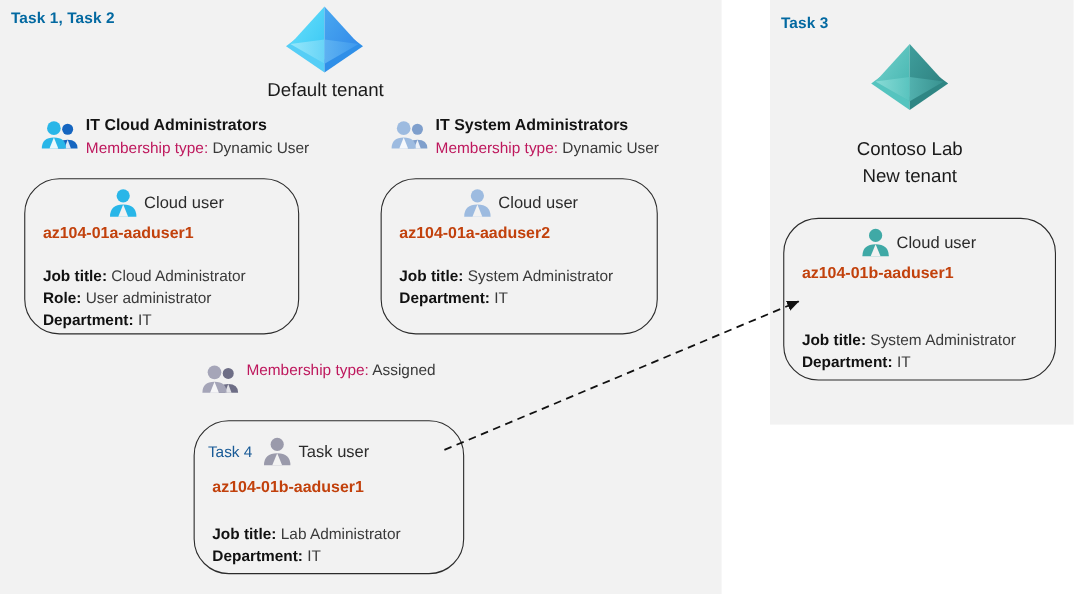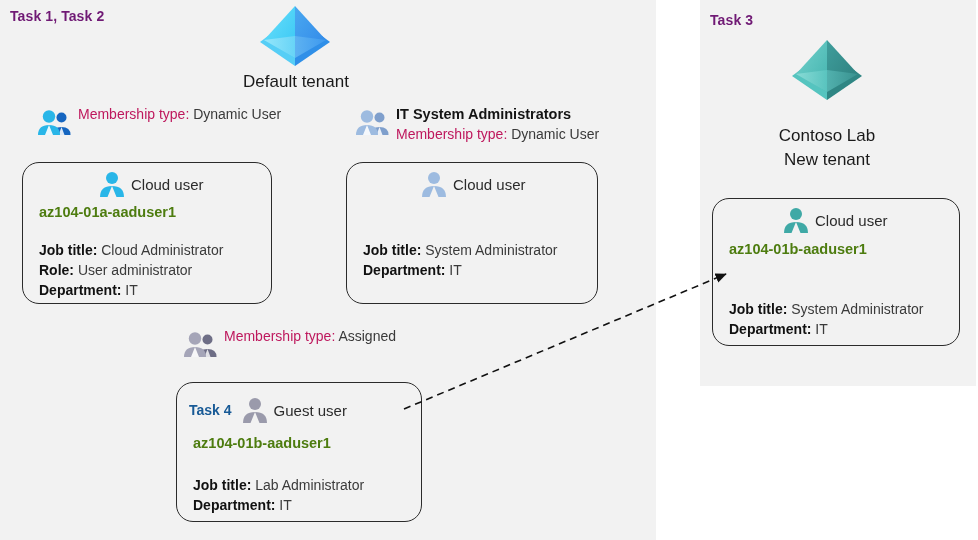--- a/index.html
+++ b/index.html
@@ -6,54 +6,54 @@
   body{
     width:978px;height:540px;position:relative;overflow:hidden;
     font-family:"Liberation Sans","DejaVu Sans",sans-serif;
     color:#1a1a1a;
   }
   .panel{position:absolute;background:#f2f2f2;}
   #panel-left{left:0;top:0;width:656px;height:540px;}
   #panel-right{left:700px;top:0;width:276px;height:386px;}
 
   .task-label{
-    position:absolute;font-weight:bold;font-size:14px;color:#701a75;
+    position:absolute;font-weight:bold;font-size:14px;color:#0369a1;
     letter-spacing:.1px;white-space:nowrap;
   }
 
   
   .tenant-icon{position:absolute;}
   .tenant-caption{
     position:absolute;text-align:center;font-weight:normal;font-size:17px;
     color:#1a1a1a;white-space:nowrap;line-height:24px;
   }
 
   
   .group{position:absolute;}
   .group-icon{position:absolute;left:0;top:6px;}
   .group-text{position:absolute;left:40px;top:0;white-space:nowrap;}
   .group-name{font-weight:bold;font-size:14.5px;line-height:20px;color:#141414;}
   .group-meta{font-size:14px;line-height:21px;color:#3a3a3a;}
   .group-meta b{font-weight:normal;color:#be185d;}
 
   
   .card{
-    position:absolute;border:1.3px solid #2b2b2b;border-radius:17px;
+    position:absolute;border:1.3px solid #2b2b2b;border-radius:32px;
     background:#f2f2f2;box-sizing:border-box;
   }
   .card-head{
     position:absolute;display:flex;align-items:center;gap:6px;
     white-space:nowrap;
   }
   .card-head .head-task{
-    font-weight:bold;font-size:14px;color:#185a96;margin-right:4px;
+    font-weight:normal;font-size:14px;color:#185a96;margin-right:4px;
   }
   .card-head .head-label{font-size:15px;color:#2b2b2b;}
   .card-username{
-    position:absolute;font-weight:bold;font-size:14.5px;color:#4d7c0f;
+    position:absolute;font-weight:bold;font-size:14.5px;color:#c2410c;
     white-space:nowrap;
   }
   .card-props{position:absolute;white-space:nowrap;}
   .card-props .prop{font-size:14px;line-height:20px;color:#3a3a3a;}
   .card-props .prop b{font-weight:bold;color:#111111;}
 
   svg{display:block;overflow:visible;}
   #connector{position:absolute;left:0;top:0;width:978px;height:540px;pointer-events:none;}
 </style>
 </head>
@@ -138,20 +138,21 @@
     <svg width="34" height="26" viewBox="0 0 34 26">
       <circle cx="23.5" cy="7.5" r="5" fill="#1565c0"></circle>
       <path d="M14.5 25 q0-8 9-8 q9 0 9 8 z" fill="#1565c0"></path>
       <path d="M23.5 17 l3 8 l-3 0 l-3 0 z" fill="#ffffff" opacity=".85"></path>
       <circle cx="11" cy="6.5" r="6.2" fill="#29b6e8"></circle>
       <path d="M0 25 q0-10 11-10 q11 0 11 10 z" fill="#29b6e8"></path>
       <path d="M11 15 l4 10 l-4 0 l-4 0 z" fill="#ffffff" opacity=".9"></path>
     </svg>
   </div>
   <div class="group-text">
+    <div class="group-name">IT Cloud Administrators</div>
     <div class="group-meta">
       <b>Membership type:</b>
       <span>Dynamic User</span>
     </div>
   </div>
 </div>
 
 <div class="card" style="left:22px;top:162px;width:250px;height:142px;">
   <div class="card-head" style="left:76px;top:8px;">
     <span>
@@ -204,20 +205,21 @@
   <div class="card-head" style="left:74px;top:8px;">
     <span>
       <svg width="26" height="26" viewBox="0 0 26 26">
         <circle cx="13" cy="7" r="6" fill="#9dbbe0"></circle>
         <path d="M1 26 q0-11 12-11 q12 0 12 11 z" fill="#9dbbe0"></path>
         <path d="M13 15 l4.5 11 l-4.5 0 l-4.5 0 z" fill="#f2f2f2"></path>
       </svg>
     </span>
     <span class="head-label">Cloud user</span>
   </div>
+  <div class="card-username" style="left:16px;top:41px;">az104-01a-aaduser2</div>
   <div class="card-props" style="left:16px;top:77px;">
     <div class="prop">
       <b>Job title:</b>
       <span>System Administrator</span>
     </div>
     <div class="prop">
       <b>Department:</b>
       <span>IT</span>
     </div>
   </div>
@@ -245,21 +247,21 @@
 <div class="card" style="left:176px;top:382px;width:246px;height:140px;">
   <div class="card-head" style="left:12px;top:14px;">
     <span class="head-task">Task 4</span>
     <span>
       <svg width="26" height="26" viewBox="0 0 26 26">
         <circle cx="13" cy="7" r="6" fill="#9a9aab"></circle>
         <path d="M1 26 q0-11 12-11 q12 0 12 11 z" fill="#9a9aab"></path>
         <path d="M13 15 l4.5 11 l-4.5 0 l-4.5 0 z" fill="#f2f2f2"></path>
       </svg>
     </span>
-    <span class="head-label">Guest user</span>
+    <span class="head-label">Task user</span>
   </div>
   <div class="card-username" style="left:16px;top:52px;">az104-01b-aaduser1</div>
   <div class="card-props" style="left:16px;top:92px;">
     <div class="prop">
       <b>Job title:</b>
       <span>Lab Administrator</span>
     </div>
     <div class="prop">
       <b>Department:</b>
       <span>IT</span>

